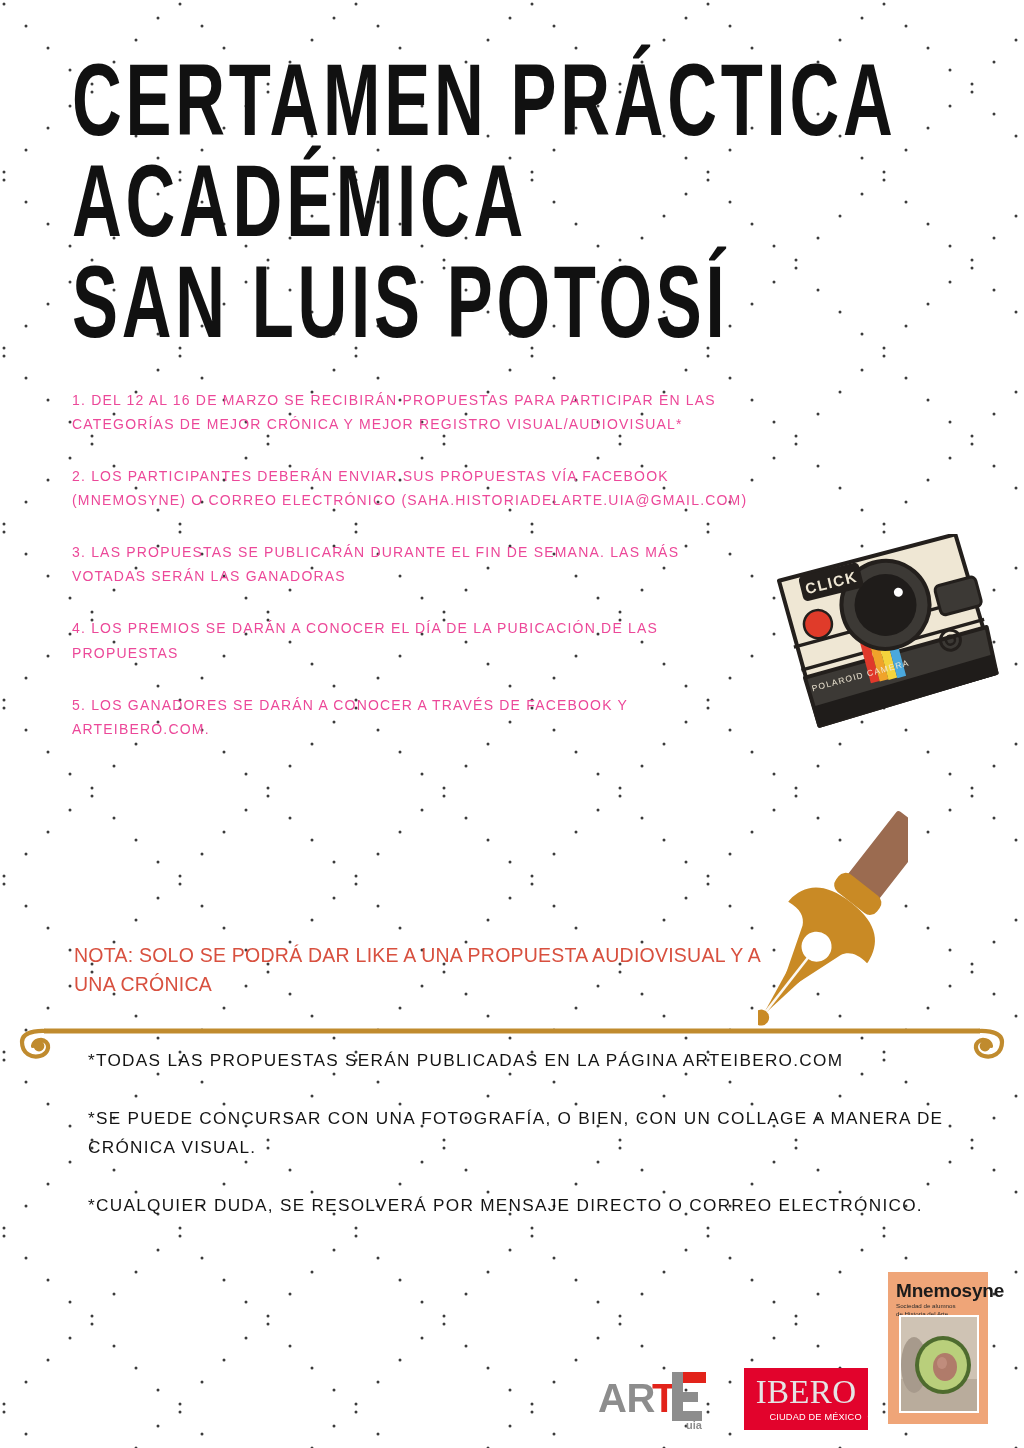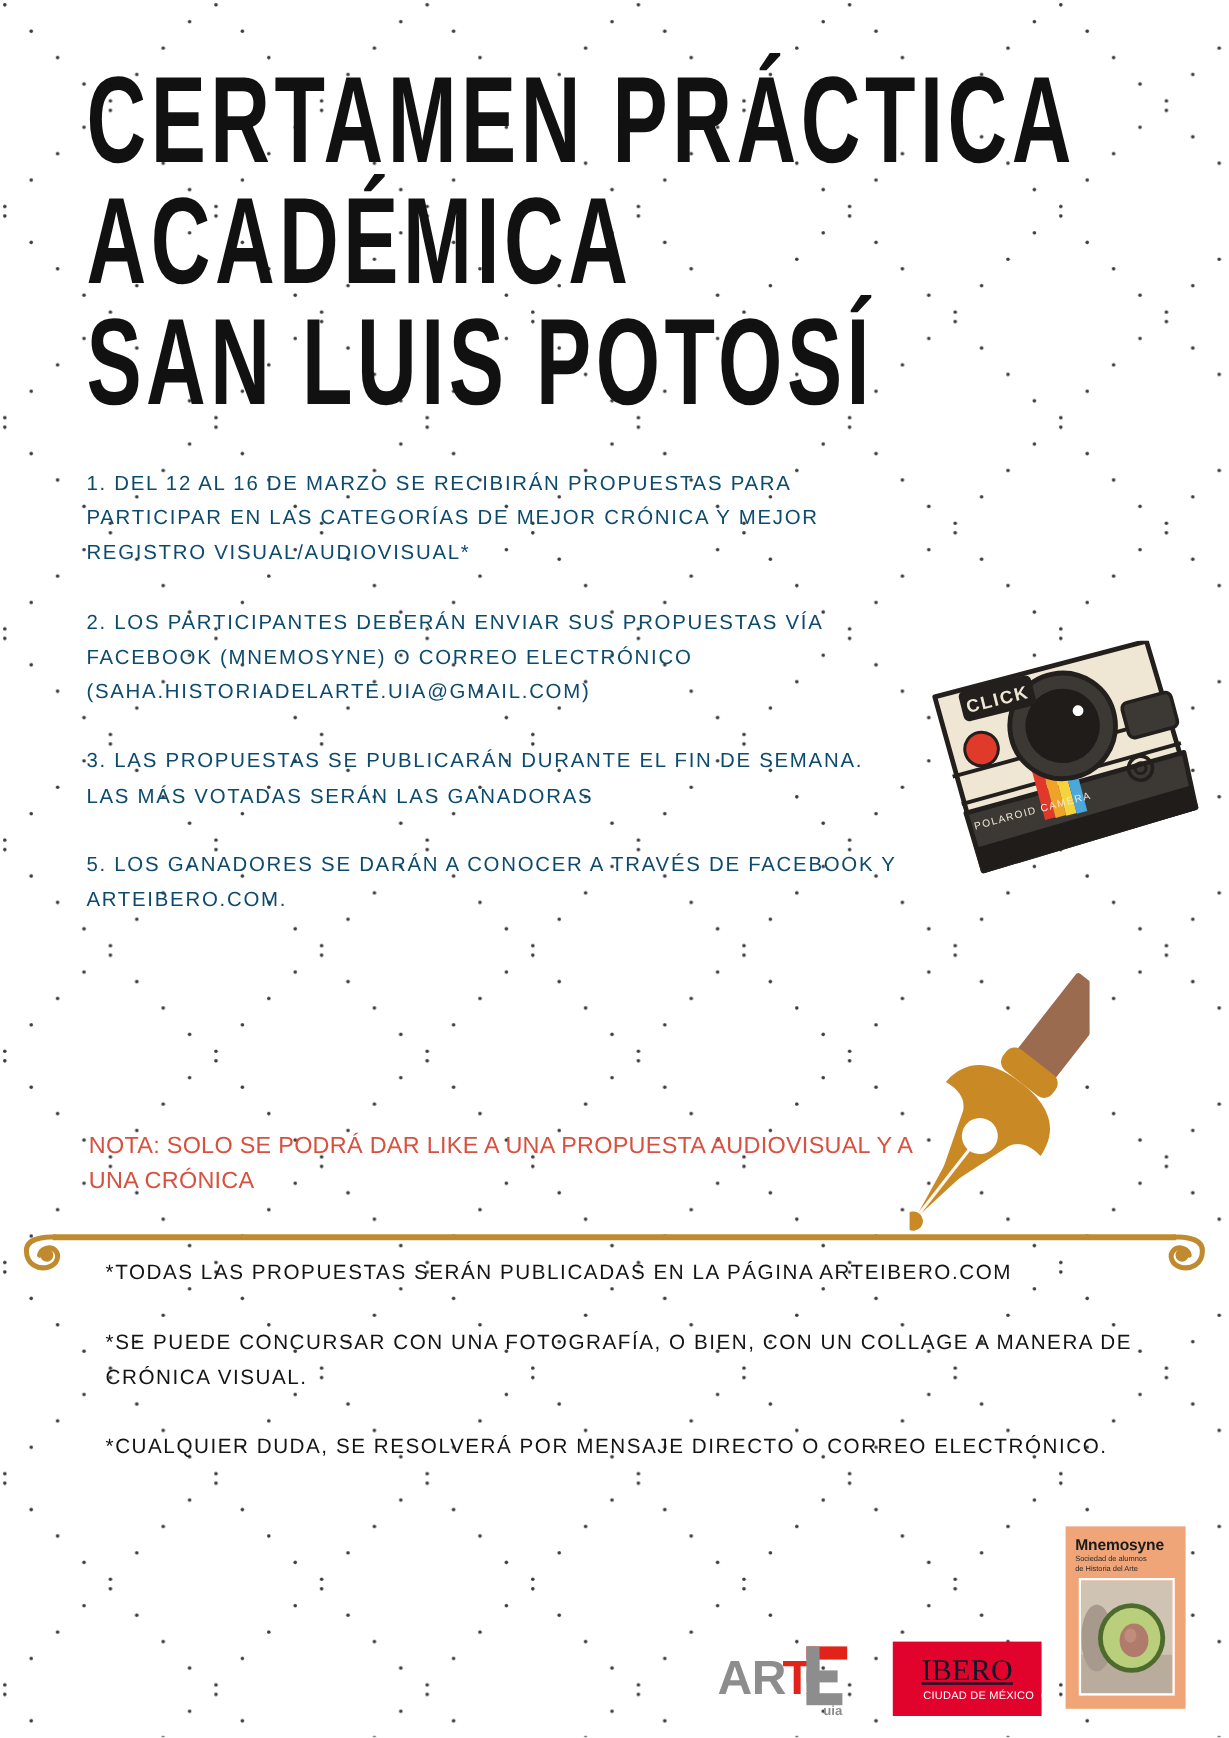--- a/index.html
+++ b/index.html
@@ -50,24 +50,24 @@
 
   
   .rules {
     position: absolute;
     left: 72px;
     top: 388px;
     width: 680px;
     z-index: 5;
   }
   .rule-item {
-    font-size: 17px;
+    font-size: 14px;
     letter-spacing: 0.085em;
     line-height: 1.72;
-    color: #0c4a6e;
+    color: #ec4899;
     text-transform: uppercase;
     margin-bottom: 28px;
     font-weight: 400;
   }
   .rule-item:last-child { margin-bottom: 0; }
 
   
   .note {
     position: absolute;
     left: 74px;
@@ -150,26 +150,25 @@
     margin-left: 8px;
     display: flex;
     flex-direction: column;
     justify-content: center;
     align-items: center;
     padding: 2px 0;
     box-sizing: border-box;
   }
   .ibero-main {
     font-family: "Liberation Serif", serif;
-    color: #0f172a;
-    font-size: 25px;
+    color: #e5e5e5;
+    font-size: 33px;
     font-weight: 400;
     letter-spacing: 0.01em;
     line-height: 1;
-    text-decoration: underline;
   }
   .ibero-sub {
     font-family: "Liberation Sans", sans-serif;
     color: #ffffff;
     font-size: 9.2px;
     letter-spacing: 0.02em;
     margin-top: 3px;
     white-space: nowrap;
     margin-left: 32px;
   }
@@ -185,21 +184,21 @@
     width: 100px;
     height: 152px;
     background: #efa578;
     z-index: 6;
     box-sizing: border-box;
     padding: 9px 8px 0 8px;
   }
   .mnemo-title {
     font-family: "Liberation Sans", sans-serif;
     font-weight: 700;
-    font-size: 13px;
+    font-size: 19px;
     color: #1b1b1b;
     line-height: 1;
     letter-spacing: -0.01em;
   }
   .mnemo-sub {
     font-family: "Liberation Sans", sans-serif;
     font-size: 6.2px;
     color: #2a2a2a;
     line-height: 1.35;
     margin-top: 2px;
@@ -260,20 +259,21 @@
   <div class="title-block">
     <div class="title-line l1">CERTAMEN PRÁCTICA</div>
     <div class="title-line l2">ACADÉMICA</div>
     <div class="title-line l3">SAN LUIS POTOSÍ</div>
   </div>
 
   <div class="rules">
     <div class="rule-item">1. DEL 12 AL 16 DE MARZO SE RECIBIRÁN PROPUESTAS PARA PARTICIPAR EN LAS CATEGORÍAS DE MEJOR CRÓNICA Y MEJOR REGISTRO VISUAL/AUDIOVISUAL*</div>
     <div class="rule-item">2. LOS PARTICIPANTES DEBERÁN ENVIAR SUS PROPUESTAS VÍA FACEBOOK (MNEMOSYNE) O CORREO ELECTRÓNICO (SAHA.HISTORIADELARTE.UIA@GMAIL.COM)</div>
     <div class="rule-item">3. LAS PROPUESTAS SE PUBLICARÁN DURANTE EL FIN DE SEMANA. LAS MÁS VOTADAS SERÁN LAS GANADORAS</div>
+    <div class="rule-item">4. LOS PREMIOS SE DARÁN A CONOCER EL DÍA DE LA PUBICACIÓN DE LAS PROPUESTAS</div>
     <div class="rule-item">5. LOS GANADORES SE DARÁN A CONOCER A TRAVÉS DE FACEBOOK Y ARTEIBERO.COM.</div>
   </div>
 
   <div class="note">NOTA: SOLO SE PODRÁ DAR LIKE A UNA  PROPUESTA AUDIOVISUAL Y A UNA CRÓNICA</div>
 
   <svg class="camera-ill" viewBox="0 0 262 210" xmlns="http://www.w3.org/2000/svg">
     <g transform="rotate(-11 131 105)">
 
       <path d="M40 28 L222 16 L236 160 L52 178 Z" fill="#efe7d4" stroke="#231f1c" stroke-width="4" stroke-linejoin="round"></path>
 

